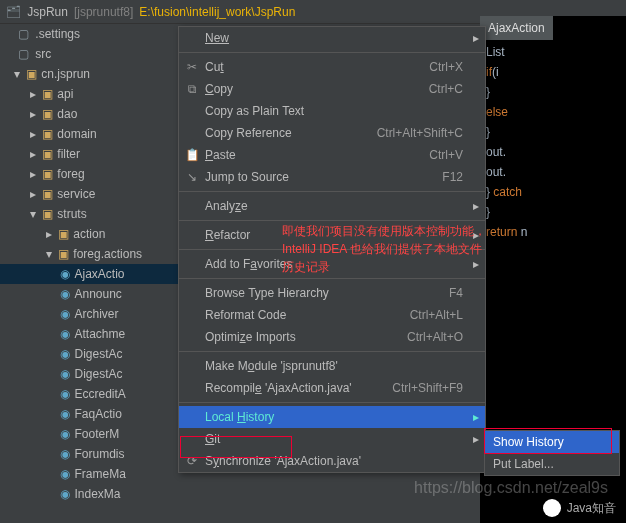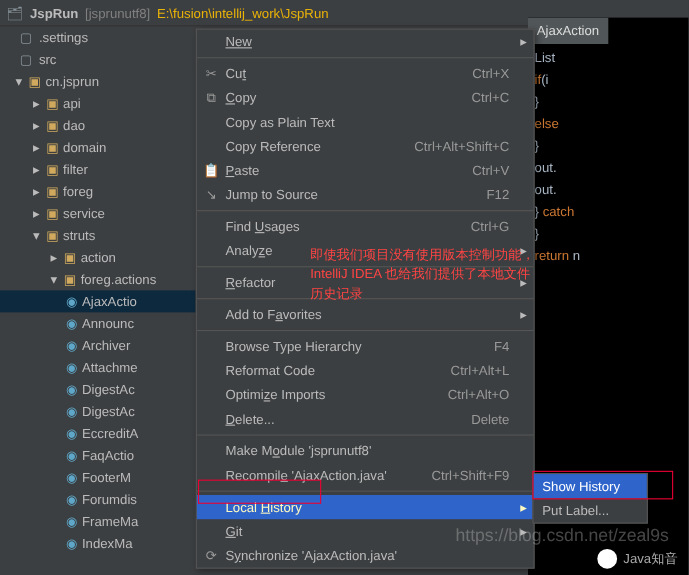--- a/index.html
+++ b/index.html
@@ -1,36 +1,36 @@
 <!DOCTYPE html>
 <html><head>
 <meta charset="utf-8">
 <style>
 * { margin: 0; padding: 0; box-sizing: border-box; font-family: "Segoe UI", Arial, sans-serif; font-size: 12px; }
 body { background: #3c3f41; color: #bbbbbb; width: 626px; height: 523px; overflow: hidden; position: relative; }
 .top-bar { height: 24px; display: flex; align-items: center; padding: 0 6px; background: #3c3f41; border-bottom: 1px solid #323232; gap: 6px; }
 .folder-icon { color: #87939a; }
-.top-bar .proj { color: #bbbbbb; font-weight: bold; }
+.top-bar .proj { color: #bbbbbb; font-weight: normal; }
 .top-bar .branch { color: #808080; }
 .top-bar .path { color: #eab308; }
 .settings-row, .src-row { height: 20px; display: flex; align-items: center; padding-left: 18px; gap: 6px; }
 .tree-panel { position: absolute; left: 0; top: 64px; width: 178px; bottom: 0; background: #3c3f41; overflow: hidden; }
 .tree-row { height: 20px; display: flex; align-items: center; gap: 4px; padding-left: 4px; white-space: nowrap; }
 .arrow { width: 10px; display: inline-block; color: #bbbbbb; text-align: center; }
 .pkg { color: #d0a95f; }
 .tree-row.sel { background: #0d293e; }
 .cls-icon { color: #5ea7c9; }
 .context-menu { position: absolute; left: 178px; top: 26px; width: 308px; background: #3c3f41; border: 1px solid #555; box-shadow: 2px 2px 6px rgba(0,0,0,.4); z-index: 10; }
 .menu-row { height: 22px; display: flex; align-items: center; padding: 0 8px 0 26px; position: relative; color: #bbbbbb; }
-.menu-row.hover { background: #2f65ca; color: #fef9c3; }
+.menu-row.hover { background: #2f65ca; color: #5eead4; }
 .menu-row .sc { position: absolute; right: 22px; color: #999; }
 .menu-row .arr { position: absolute; right: 6px; }
 .menu-sep { height: 1px; background: #555; margin: 3px 0; }
 .menu-icon { position: absolute; left: 6px; width: 14px; text-align: center; color: #999; }
-.submenu { position: absolute; left: 484px; top: 430px; width: 105px; background: #3c3f41; border: 1px solid #555; z-index: 20; }
+.submenu { position: absolute; left: 484px; top: 430px; width: 136px; background: #3c3f41; border: 1px solid #555; z-index: 20; }
 .sub-row { height: 22px; display: flex; align-items: center; padding: 0 8px; color: #bbbbbb; }
 .sub-row.hover { background: #2f65ca; color: #fff; }
 .red-box-sub { position: absolute; left: 484px; top: 428px; width: 128px; height: 26px; border: 1px solid #e03; z-index: 25; pointer-events: none; }
 .red-box-lh { position: absolute; left: 180px; top: 436px; width: 112px; height: 22px; border: 1px solid #e03; z-index: 25; pointer-events: none; }
 .red-text { position: absolute; left: 282px; top: 222px; color: #f44; font-size: 13px; line-height: 18px; z-index: 15; pointer-events: none; }
 .code-panel { position: absolute; right: 0; top: 16px; width: 146px; bottom: 0; background: #000000; font-family: Consolas, monospace; font-size: 13px; padding: 4px 6px; line-height: 20px; overflow: hidden; }
 .tab-badge { position: absolute; top: 0; left: 0; background: #515658; padding: 2px 8px; color: #ddd; }
 .code-panel .kw { color: #cc7832; }
 .code-panel .txt { color: #a9b7c6; }
 .watermark { position: absolute; right: 10px; bottom: 6px; color: #aaa; font-size: 12px; z-index: 30; display: flex; align-items: center; gap: 6px; }
@@ -202,24 +202,20 @@
       <span><span class="u">P</span>aste</span>
       <span class="sc">Ctrl+V</span>
     </div>
   <div class="menu-row">
       <span class="menu-icon">↘</span>
       <span>Jump to Source</span>
       <span class="sc">F12</span>
     </div>
   <div class="menu-sep"></div>
   <div class="menu-row">
-      <span>Find <span class="u">U</span>sages</span>
-      <span class="sc">Ctrl+G</span>
-    </div>
-  <div class="menu-row">
       <span>Analy<span class="u">z</span>e</span>
       <span class="arr">▸</span>
     </div>
   <div class="menu-sep"></div>
   <div class="menu-row">
       <span><span class="u">R</span>efactor</span>
       <span class="arr">▸</span>
     </div>
   <div class="menu-sep"></div>
   <div class="menu-row">
@@ -231,24 +227,20 @@
       <span>Browse Type Hierarchy</span>
       <span class="sc">F4</span>
     </div>
   <div class="menu-row">
       <span>Reformat Code</span>
       <span class="sc">Ctrl+Alt+L</span>
     </div>
   <div class="menu-row">
       <span>Optimi<span class="u">z</span>e Imports</span>
       <span class="sc">Ctrl+Alt+O</span>
-    </div>
-  <div class="menu-row">
-      <span><span class="u">D</span>elete...</span>
-      <span class="sc">Delete</span>
     </div>
   <div class="menu-sep"></div>
   <div class="menu-row">
       <span>Make M<span class="u">o</span>dule 'jsprunutf8'</span>
     </div>
   <div class="menu-row">
       <span>Recompil<span class="u">e</span> 'AjaxAction.java'</span>
       <span class="sc">Ctrl+Shift+F9</span>
     </div>
   <div class="menu-sep"></div>

